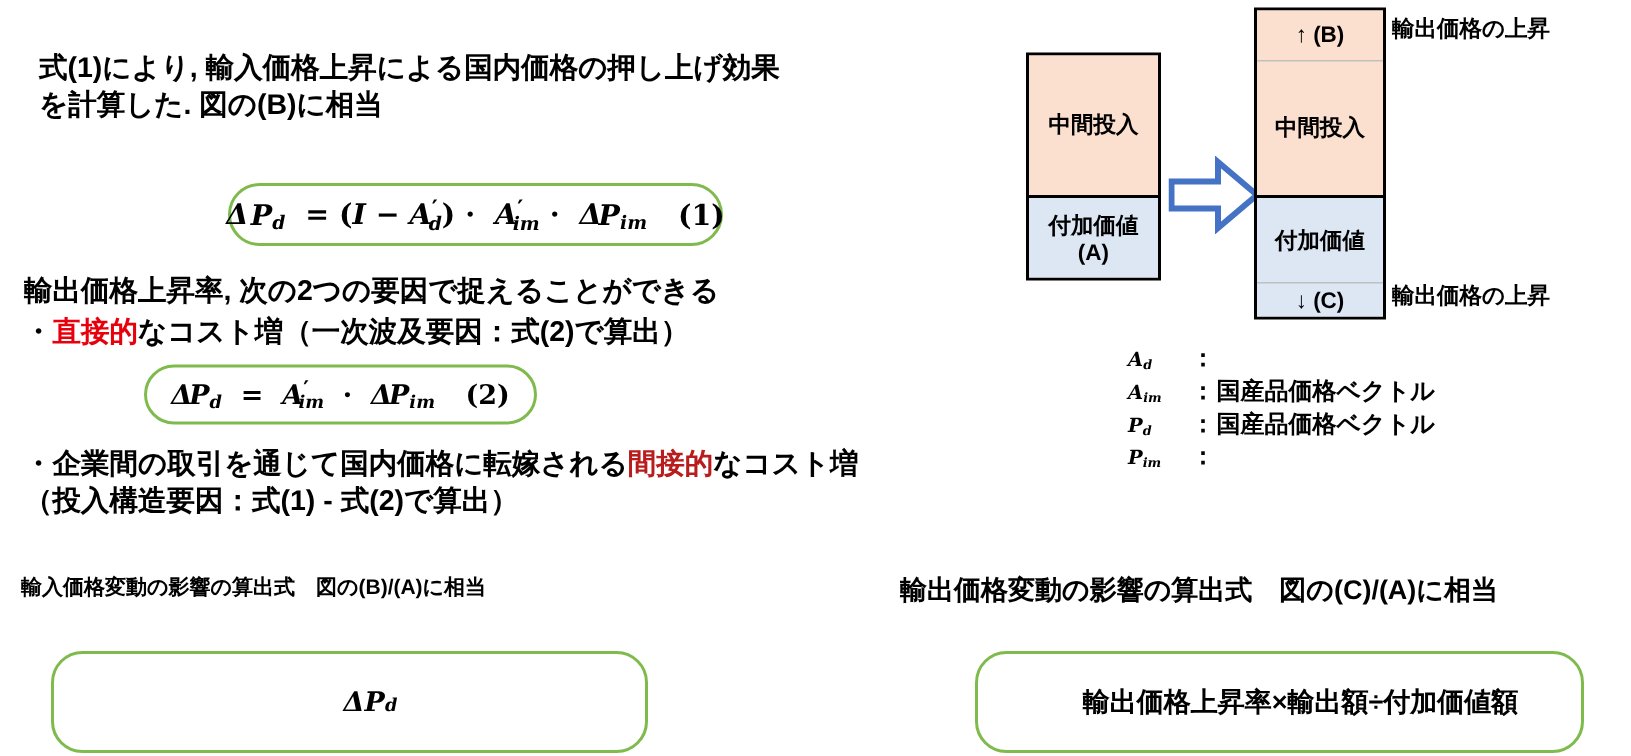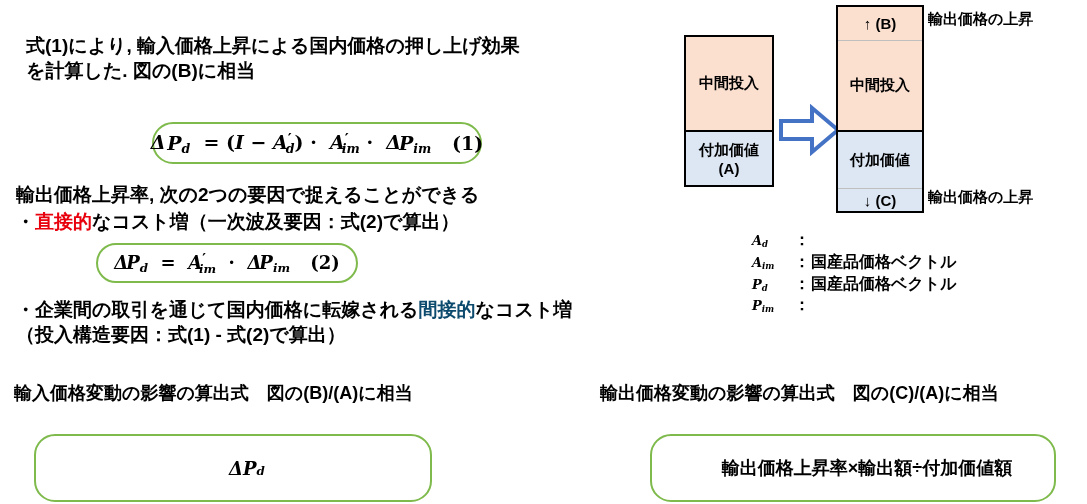--- a/index.html
+++ b/index.html
@@ -19,21 +19,21 @@
 
   
   .jp {
     font-family: "Liberation Sans", "DejaVu Sans", sans-serif;
     font-weight: bold;
     color: #000000;
     white-space: nowrap;
     line-height: 1.32;
   }
   .red  { color: #e8000d; }
-  .blue { color: #0c4a6e; text-align: right; }
+  .blue { color: #b91c1c; text-align: right; }
 
   
   .formula-box {
     border: 2px solid #7fba4c;
     border-radius: 21px;
     background: #ffffff;
     box-sizing: border-box;
     display: flex;
     align-items: center;
     justify-content: center;
@@ -165,21 +165,21 @@
   </span>
 </div>
 
 <div class="abs jp" style="left:16px; top:297px; font-size:19px;">
   <div>
     <span>・</span><span>企業間の取引を通じて国内価格に転嫁される</span><span class="blue">間接的</span><span>なコスト増</span>
   </div>
   <div>（投入構造要因：式(1) - 式(2)で算出）</div>
 </div>
 
-<div class="abs jp" style="left:14px; top:382px; font-size:18px;">輸入価格変動の影響の算出式　図の(B)/(A)に相当</div>
+<div class="abs jp" style="left:14px; top:382px; font-size:14px;">輸入価格変動の影響の算出式　図の(B)/(A)に相当</div>
 
 <div class="abs formula-box" style="left:34px; top:434px; width:398px; height:68px;">
   <div class="mixed" style="font-size:18px;">
     <span class="mpart">ΔP</span>
       <span class="mpart" style="font-size:0.66em; vertical-align:-0.26em;">d</span>
   </div>
 </div>
 
 <div class="abs jp" style="left:600px; top:382px; font-size:18px;">輸出価格変動の影響の算出式　図の(C)/(A)に相当</div>
 

